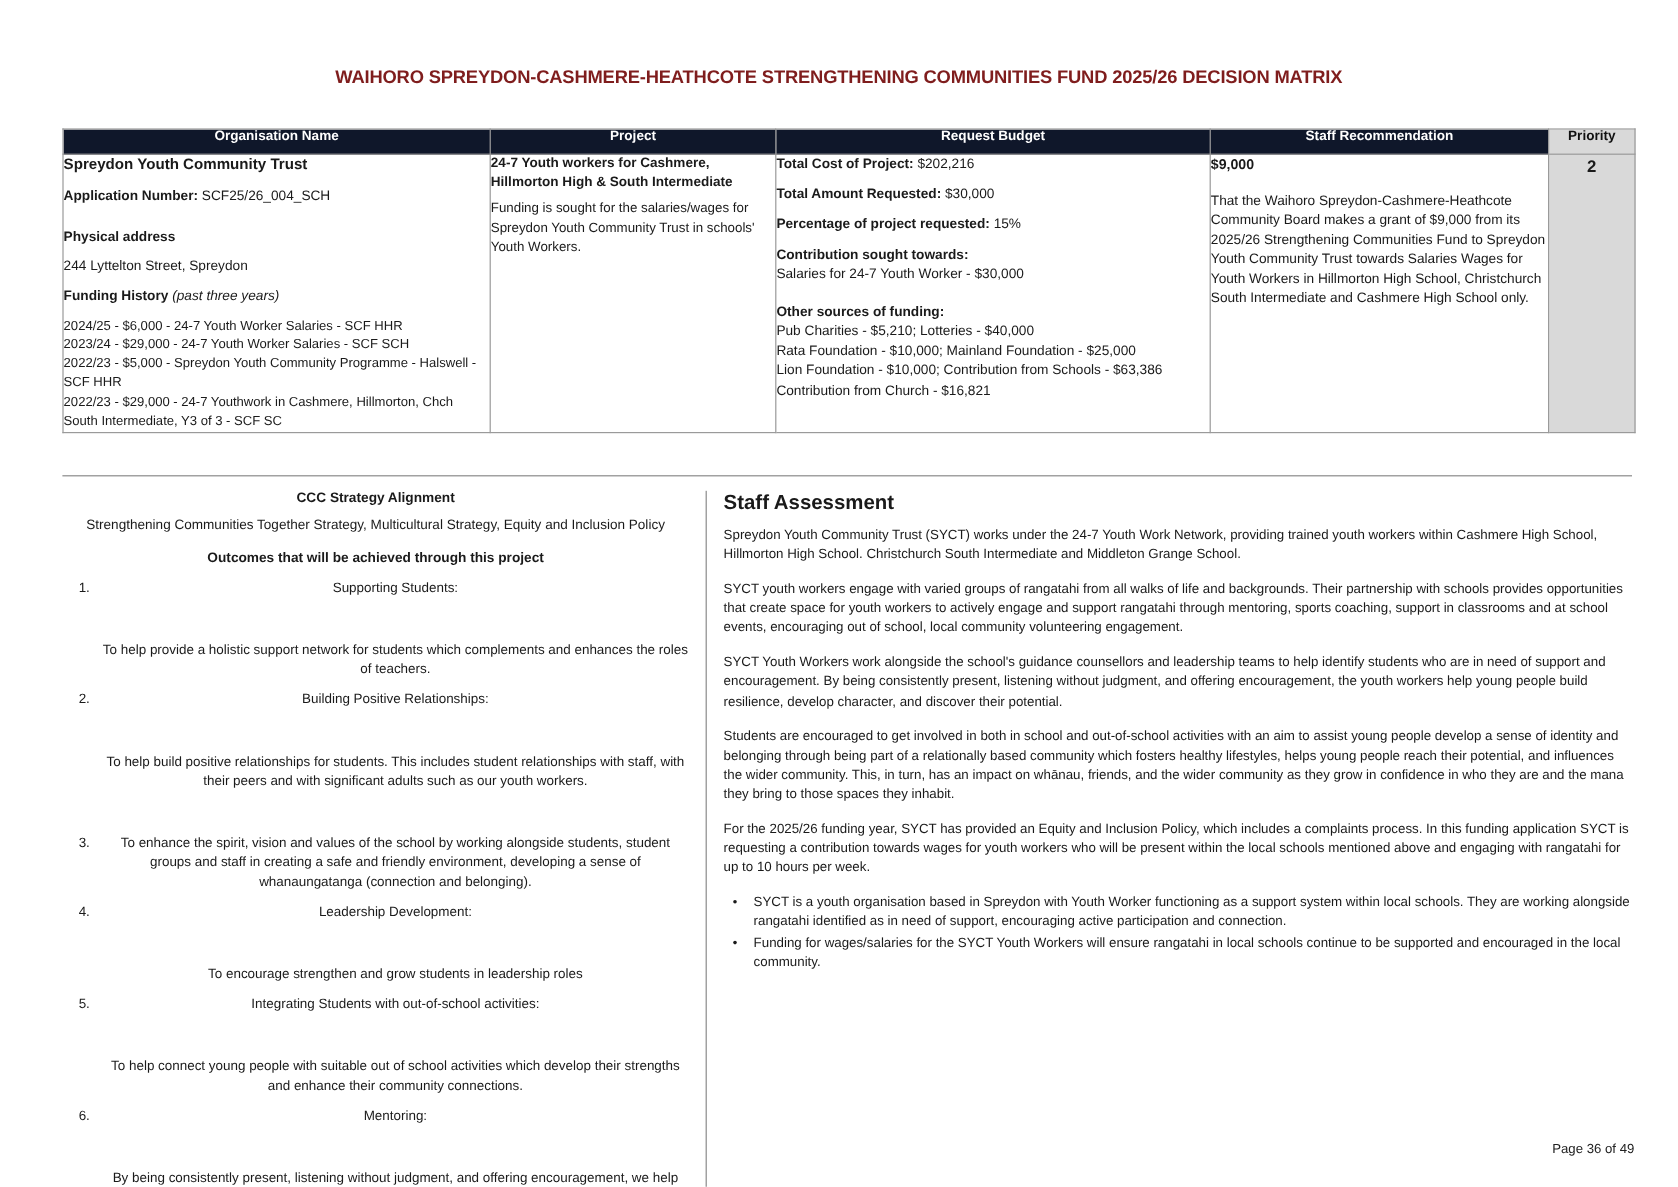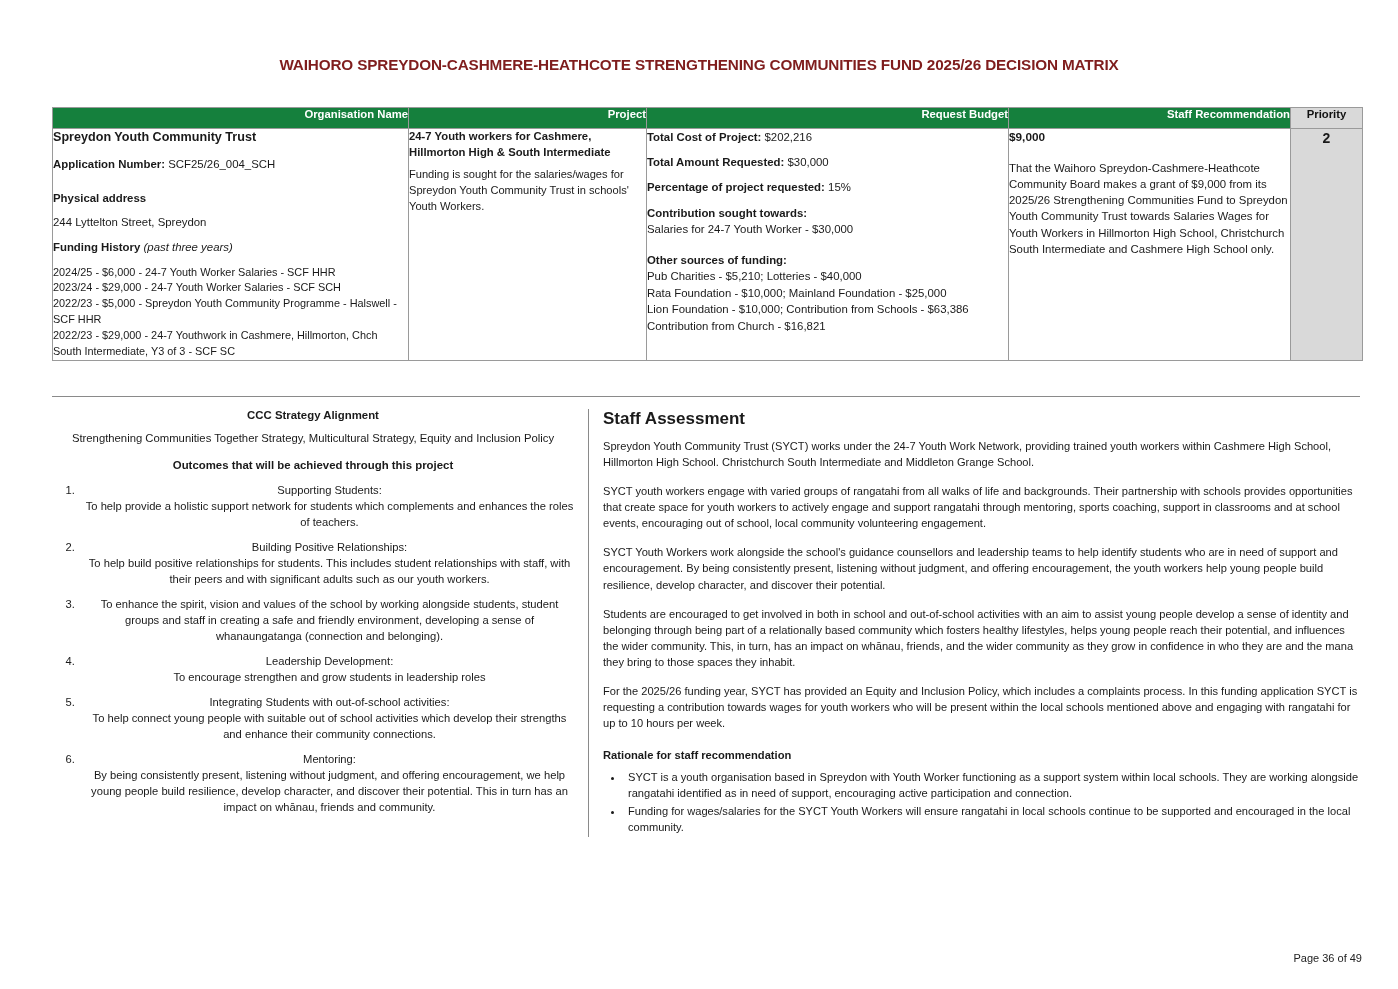--- a/index.html
+++ b/index.html
@@ -43,29 +43,29 @@
     border-collapse: collapse;
     table-layout: fixed;
   }
   .matrix td, .matrix th {
     vertical-align: top;
     padding: 0;
     border: 1px solid #9a9a9a;
   }
 
   .hdr {
-    background: #15803d;
+    background: #0f172a;
     color: #ffffff;
     font-weight: bold;
     font-size: 11.3px;
     padding: 7px 0 7px 10px;
     height: 20px;
     vertical-align: middle;
     border: 1px solid #4AAFAF;
-    text-align: right;
+    text-align: center;
   }
   .hdr-priority {
     background: #d9d9d9;
     color: #111;
     font-weight: bold;
     font-size: 11.3px;
     text-align: center;
     vertical-align: middle;
     border: 1px solid #9a9a9a;
     border-bottom: none;
@@ -159,21 +159,21 @@
     padding-left: 26px;
     font-size: 11.2px;
     line-height: 1.43;
   }
   ol.outcomes > li {
     margin-bottom: 9px;
     padding-left: 7px;
   }
   ol.outcomes > li:last-child { margin-bottom: 0; }
   .oc-head { display: block; }
-  .oc-body { display: block; }
+  .oc-body { display: block; margin-top: 36px; }
 
   
   .narrow {
     font-family: "Liberation Sans Narrow", "Liberation Sans", sans-serif;
     font-stretch: condensed;
   }
   .assess-title {
     font-weight: bold;
     font-size: 17px;
     margin-bottom: 9px;
@@ -330,21 +330,20 @@
       </ol>
     </div>
 
     <div class="lower-right narrow">
       <div class="assess-title">Staff Assessment</div>
       <p class="assess-p">Spreydon Youth Community Trust (SYCT) works under the 24-7 Youth Work Network, providing trained youth workers within Cashmere High School, Hillmorton High School. Christchurch South Intermediate and Middleton Grange School.</p>
       <p class="assess-p">SYCT youth workers engage with varied groups of rangatahi from all walks of life and backgrounds. Their partnership with schools provides opportunities that create space for youth workers to actively engage and support rangatahi through mentoring, sports coaching, support in classrooms and at school events, encouraging out of school, local community volunteering engagement.</p>
       <p class="assess-p">SYCT Youth Workers work alongside the school's guidance counsellors and leadership teams to help identify students who are in need of support and encouragement. By being consistently present, listening without judgment, and offering encouragement, the youth workers help young people build resilience, develop character, and discover their potential.</p>
       <p class="assess-p">Students are encouraged to get involved in both in school and out-of-school activities with an aim to assist young people develop a sense of identity and belonging through being part of a relationally based community which fosters healthy lifestyles, helps young people reach their potential, and influences the wider community. This, in turn, has an impact on whānau, friends, and the wider community as they grow in confidence in who they are and the mana they bring to those spaces they inhabit.</p>
       <p class="assess-p">For the 2025/26 funding year, SYCT has provided an Equity and Inclusion Policy, which includes a complaints process. In this funding application SYCT is requesting a contribution towards wages for youth workers who will be present within the local schools mentioned above and engaging with rangatahi for up to 10 hours per week.</p>
-      <div class="rationale-title">Rationale for staff recommendation</div>
       <ul class="rationale">
         <li>SYCT is a youth organisation based in Spreydon with Youth Worker functioning as a support system within local schools. They are working alongside rangatahi identified as in need of support, encouraging active participation and connection.</li>
         <li>Funding for wages/salaries for the SYCT Youth Workers will ensure rangatahi in local schools continue to be supported and encouraged in the local community.</li>
       </ul>
     </div>
 
   </div>
 
   <div class="footer">Page 36 of 49</div>
 

